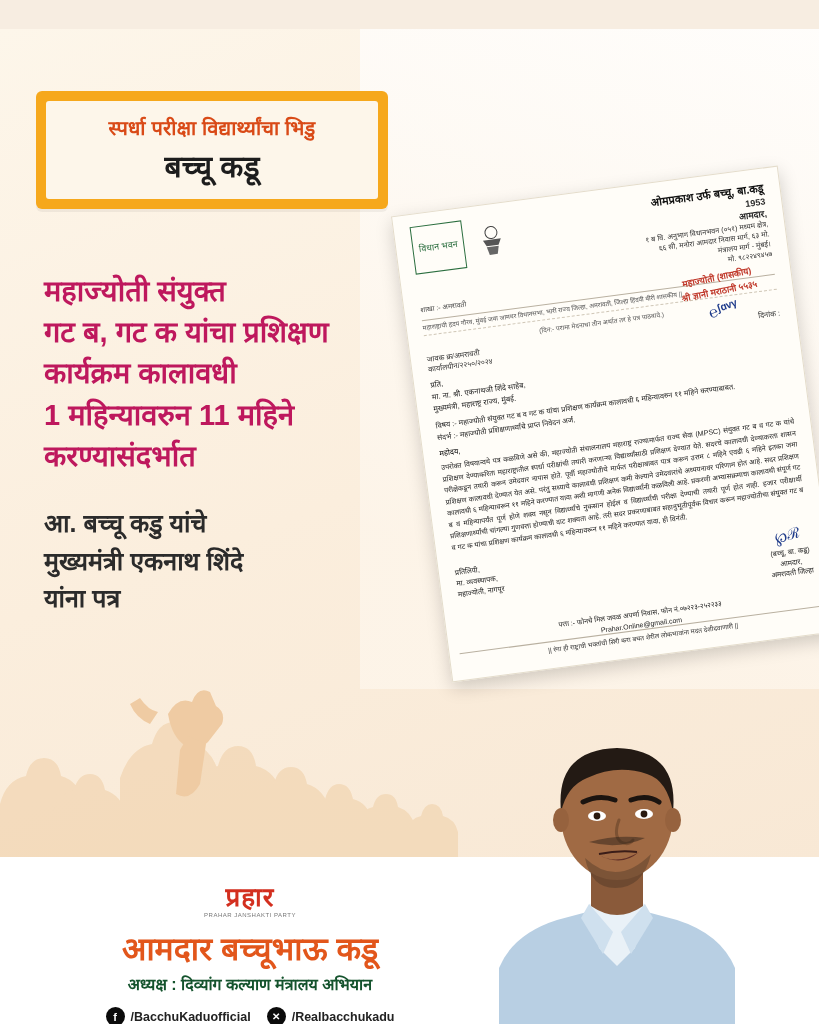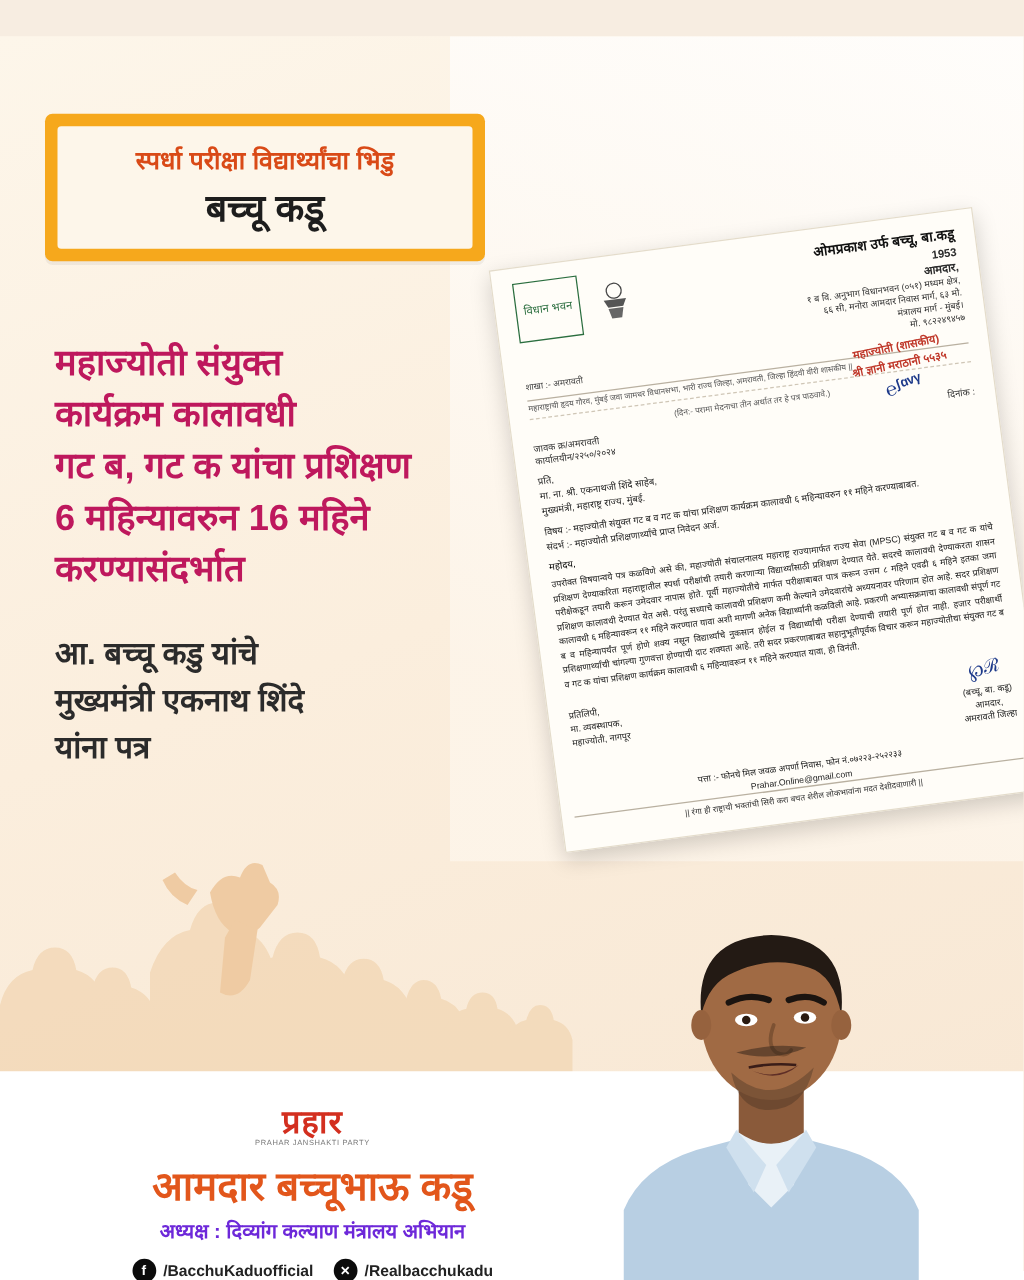--- a/index.html
+++ b/index.html
@@ -191,21 +191,21 @@
     line-height:1;
   }
   .logo-sub {
     font-size:6px; color:#777; letter-spacing:.5px; margin-top:2px;
   }
   .footer-name {
     font-size:32px; font-weight:bold; color:#e2561b;
     margin-top:4px;
   }
   .footer-role {
-    font-size:16px; font-weight:bold; color:#6d28d9;
+    font-size:16px; font-weight:bold; color:#14532d;
   }
   .socials {
     display:flex; align-items:center; gap:16px; margin-top:8px;
   }
   .social {
     display:flex; align-items:center; gap:6px;
     font-size:12.5px; color:#222; font-weight:bold;
   }
   .sic {
     width:19px; height:19px; border-radius:50%;
@@ -250,23 +250,23 @@
 
   <div class="ribbon">
     <div class="ribbon-inner">
       <div class="ribbon-line1">स्पर्धा परीक्षा विद्यार्थ्यांचा भिडु</div>
       <div class="ribbon-line2">बच्चू कडू</div>
     </div>
   </div>
 
   <div class="headline">
     <div class="l">महाज्योती संयुक्त</div>
+    <div class="l">गट ब, गट क यांचा प्रशिक्षण</div>
     <div class="l">कार्यक्रम कालावधी</div>
-    <div class="l">गट ब, गट क यांचा प्रशिक्षण</div>
-    <div class="l">6 महिन्यावरुन 16 महिने</div>
+    <div class="l">1 महिन्यावरुन 11 महिने</div>
     <div class="l">करण्यासंदर्भात</div>
   </div>
 
   <div class="subhead">
     <div class="l">आ. बच्चू कडु यांचे</div>
     <div class="l">मुख्यमंत्री एकनाथ शिंदे</div>
     <div class="l">यांना पत्र</div>
   </div>
 
   <div class="letter-wrap">

